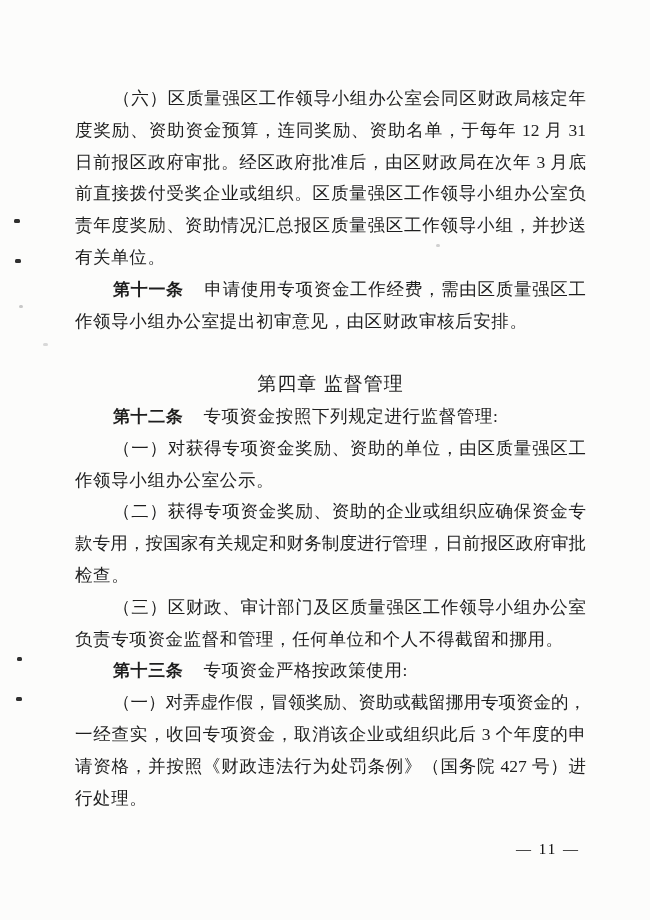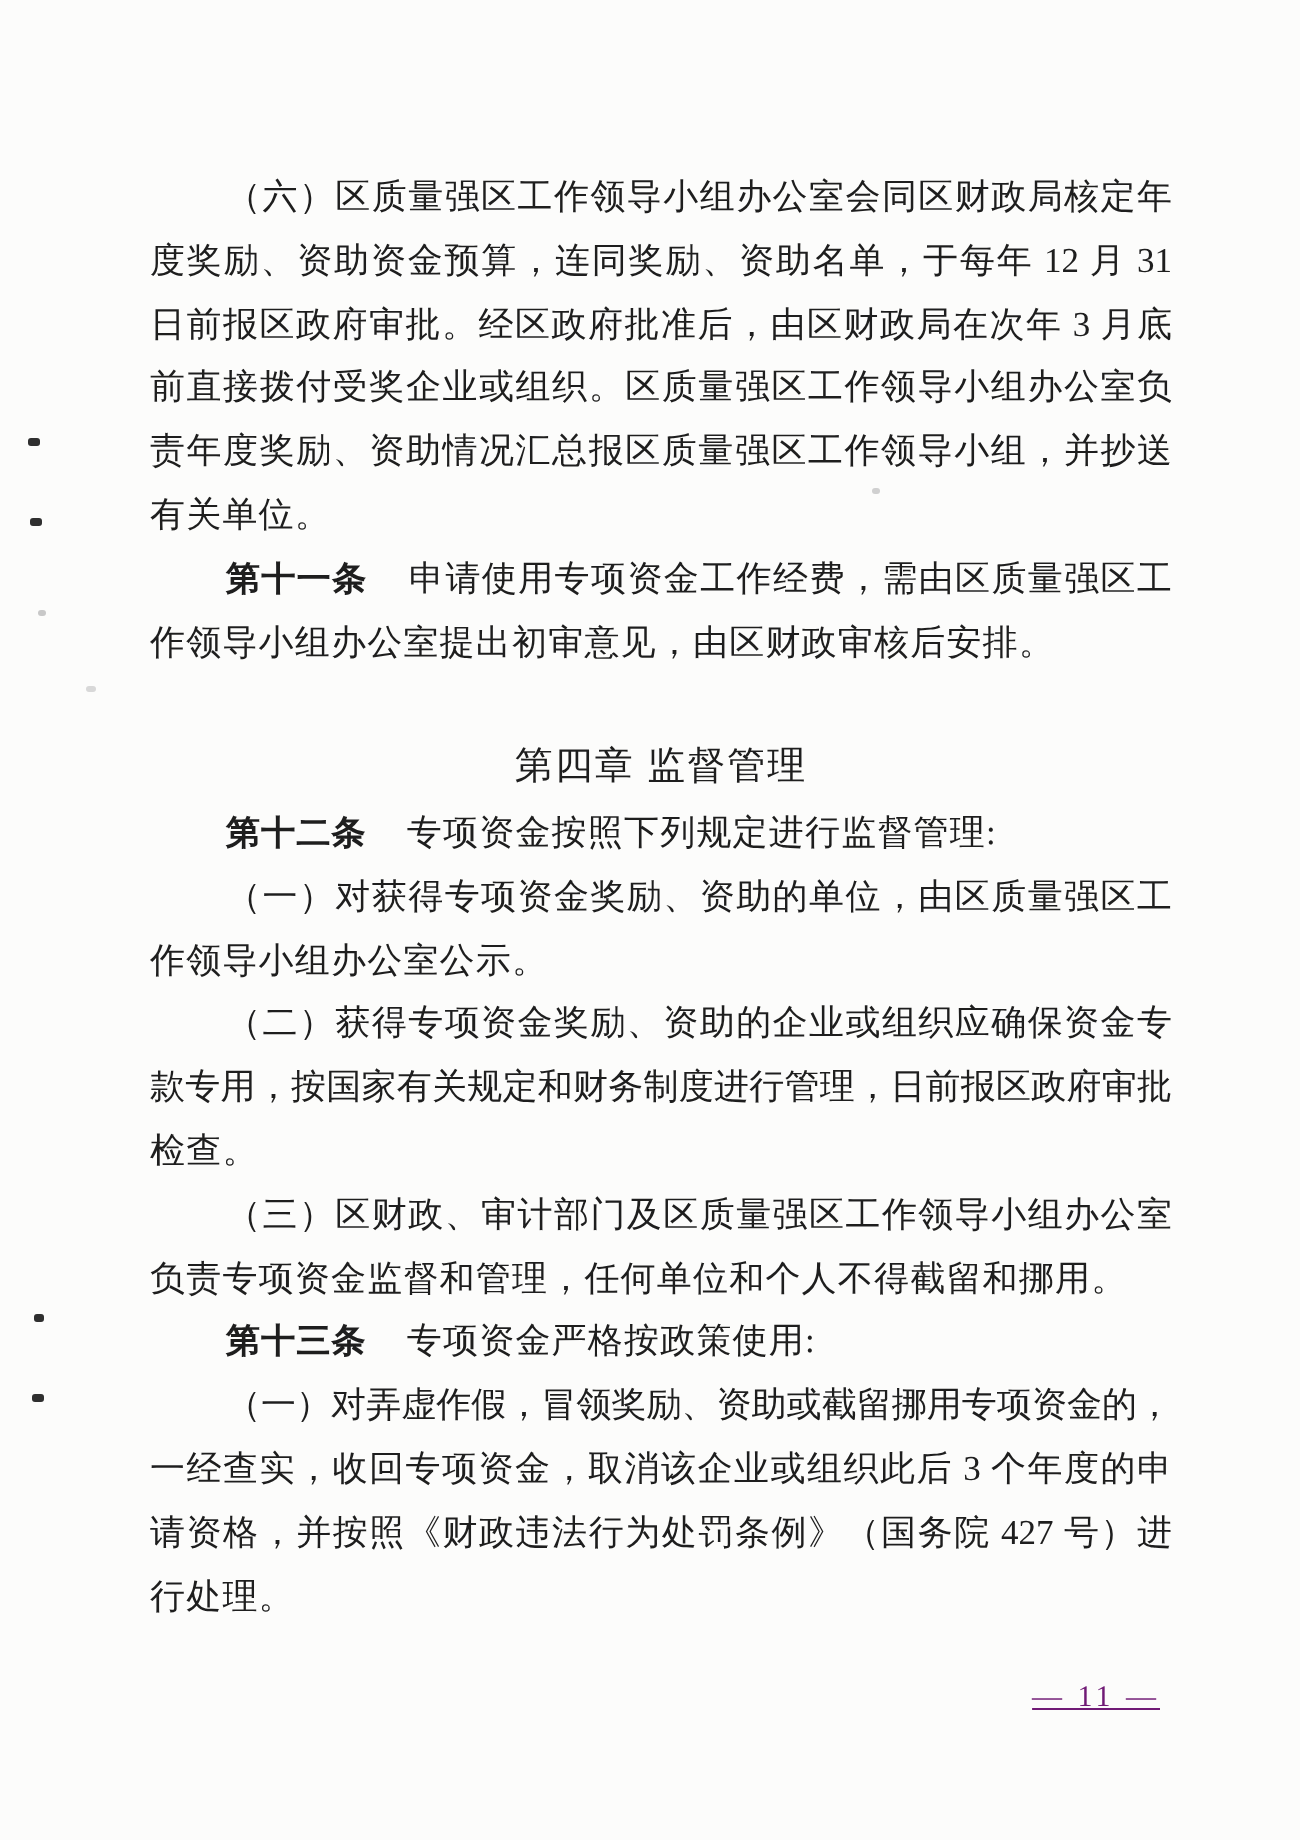--- a/index.html
+++ b/index.html
@@ -60,22 +60,21 @@
     font-family: "Liberation Sans", "DejaVu Sans", sans-serif;
     font-size: 19px;
     letter-spacing: 1px;
   }
   .page-number {
     position: absolute;
     right: 70px;
     top: 841px;
     font-size: 15px;
     letter-spacing: 2px;
-    color: #701a75;
-    text-decoration: underline;
+    color: #000000;
   }
   .speck {
     position: absolute;
     border-radius: 1.5px;
   }
 </style>
 </head>
 <body>
 
 <div class="page">

